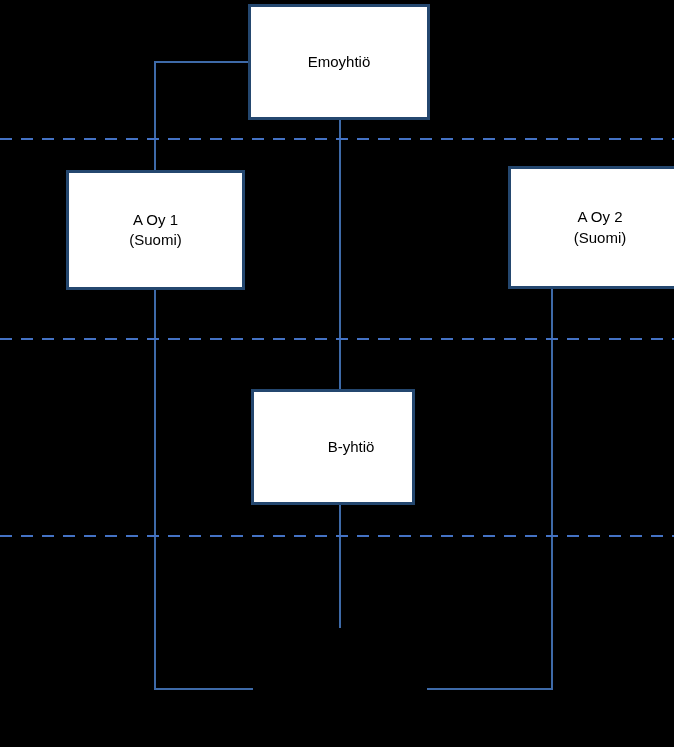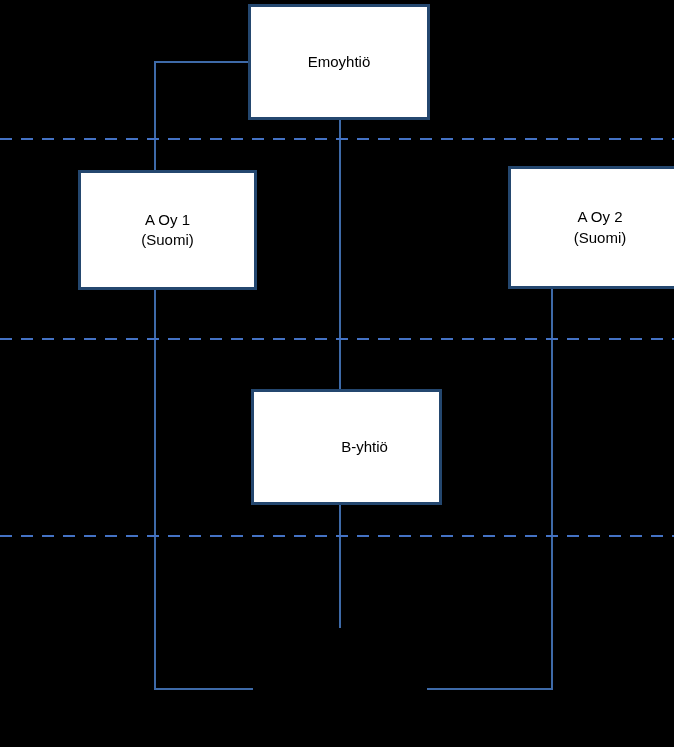--- a/index.html
+++ b/index.html
@@ -70,28 +70,28 @@
   <div class="connector" style="left:339px; top:503px; width:2px; height:125px;"></div>
 
   <div class="connector" style="left:551px; top:287px; width:2px; height:403px;"></div>
 
   <div class="connector" style="left:427px; top:688px; width:126px; height:2px;"></div>
 
   <div class="node" style="left:248px; top:4px; width:182px; height:116px;">
     <span>Emoyhtiö</span>
   </div>
 
-  <div class="node" style="left:66px; top:170px; width:179px; height:120px;margin-left:12px;">
+  <div class="node" style="left:66px; top:170px; width:179px; height:120px;">
     <span>A Oy 1</span>
     <span>(Suomi)</span>
   </div>
 
   <div class="node" style="left:461px; top:166px; width:184px; height:123px;margin-left:47px;">
     <span>A Oy 2</span>
     <span>(Suomi)</span>
   </div>
 
-  <div class="node" style="left:251px; top:389px; width:191px; height:116px;padding-left:36px;">
+  <div class="node" style="left:251px; top:389px; width:164px; height:116px;padding-left:36px;">
     <span>B-yhtiö</span>
   </div>
 
 
 </div>
 
 </body></html>

